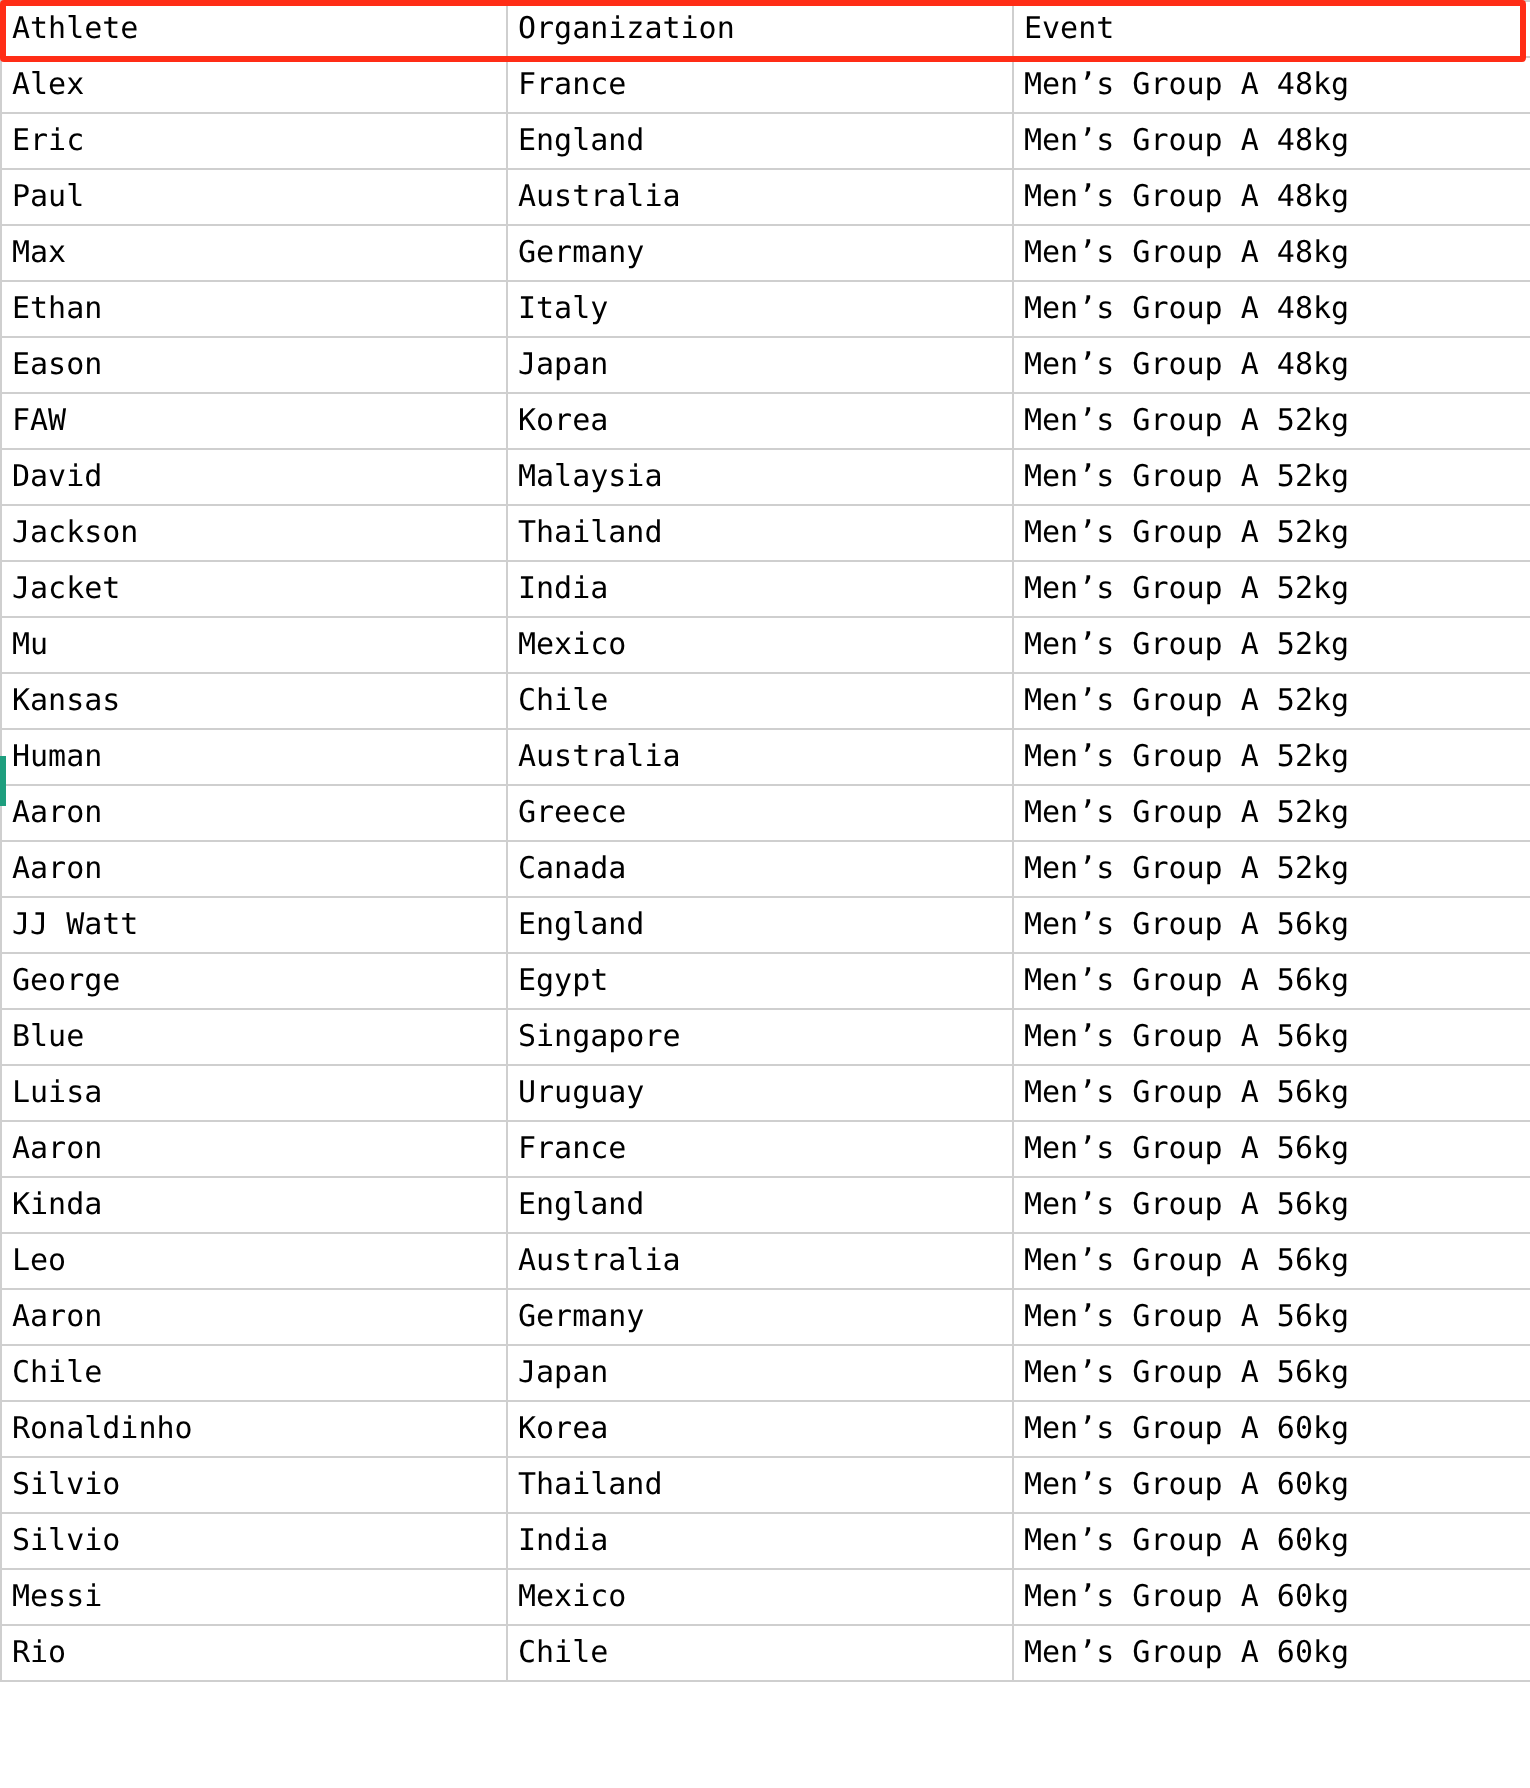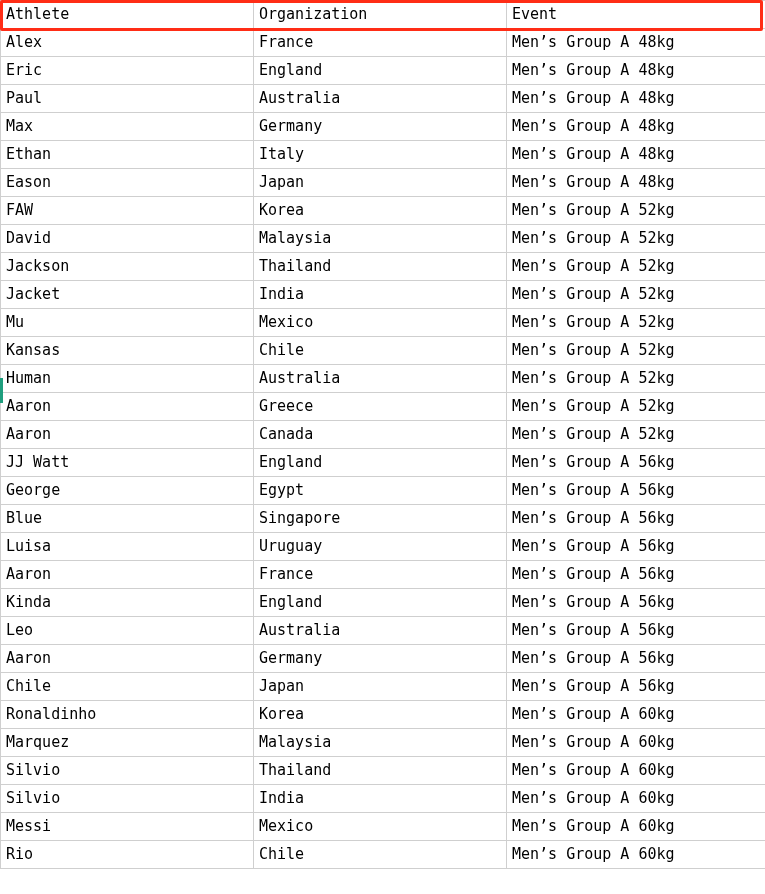--- a/index.html
+++ b/index.html
@@ -202,25 +202,20 @@
         <td>Chile</td>
         <td>Japan</td>
         <td>Men’s Group A 56kg</td>
       </tr>
       <tr>
         <td>Ronaldinho</td>
         <td>Korea</td>
         <td>Men’s Group A 60kg</td>
       </tr>
       <tr>
-        <td>Marquez</td>
-        <td>Malaysia</td>
-        <td>Men’s Group A 60kg</td>
-      </tr>
-      <tr>
         <td>Silvio</td>
         <td>Thailand</td>
         <td>Men’s Group A 60kg</td>
       </tr>
       <tr>
         <td>Silvio</td>
         <td>India</td>
         <td>Men’s Group A 60kg</td>
       </tr>
       <tr>

